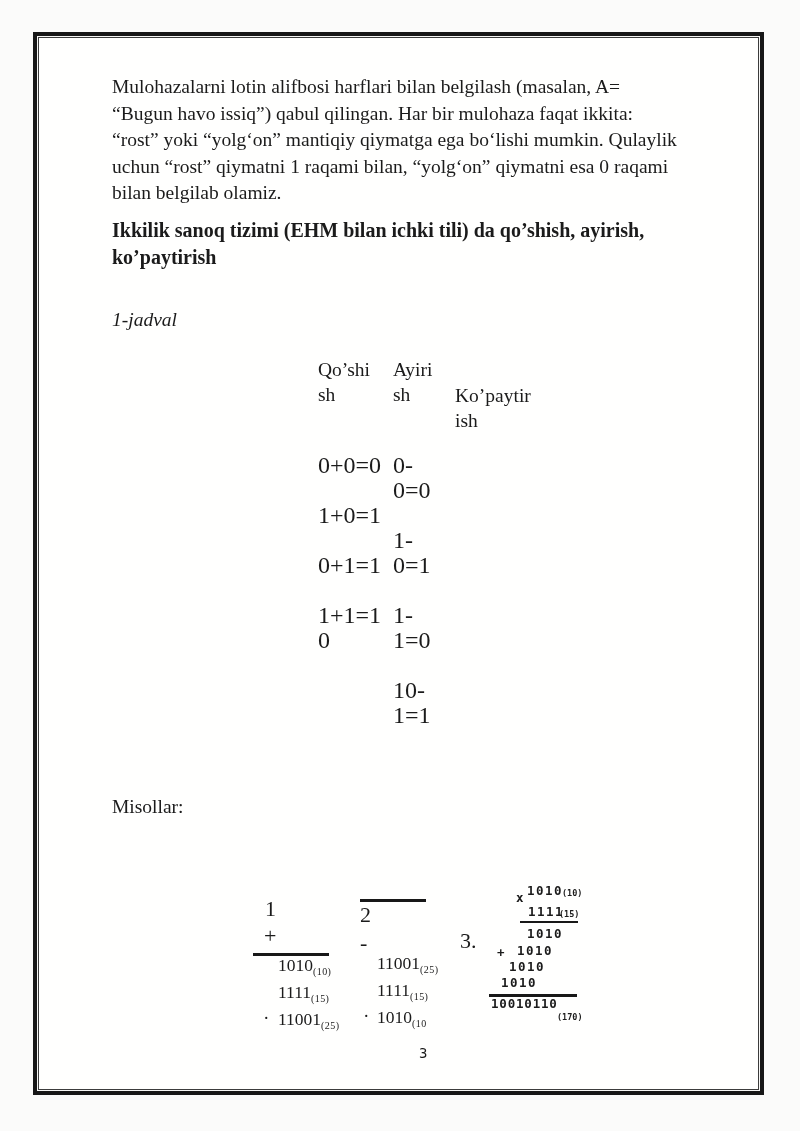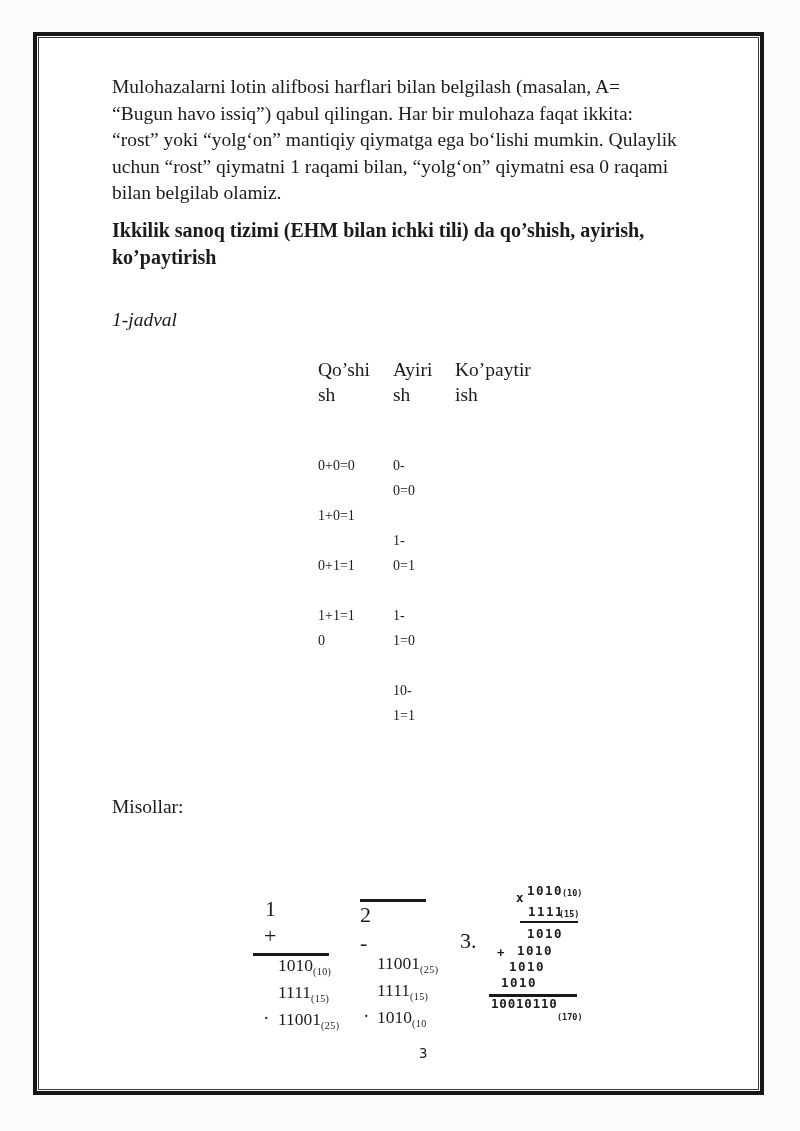--- a/index.html
+++ b/index.html
@@ -32,23 +32,23 @@
     font-size:20px;line-height:27px;font-weight:bold;
   }
 
   .caption{left:112px;top:309px;font-size:19.5px;font-style:italic;}
 
   
   .optable{left:318px;top:357px;display:flex;}
   .optable .col{flex:none;}
   .col.c1{width:75px;}
   .col.c2{width:62px;}
-  .col.c3{width:110px;}
+  .col.c3{width:110px;margin-top:26px;}
   .colhead{font-size:19.5px;line-height:25px;}
-  .colbody{font-size:14px;line-height:25px;margin-top:46px;}
+  .colbody{font-size:24px;line-height:25px;margin-top:46px;}
 
   .misollar{left:112px;top:796px;font-size:19.5px;}
 
   
   .ex{width:120px;height:140px;}
   .ex1{left:252px;top:898px;}
   .ex2{left:360px;top:896px;}
   .exnum{font-size:22px;line-height:22px;}
   .exop{font-size:22px;line-height:22px;}
   .ex1 .exnum{left:13px;top:0;}

